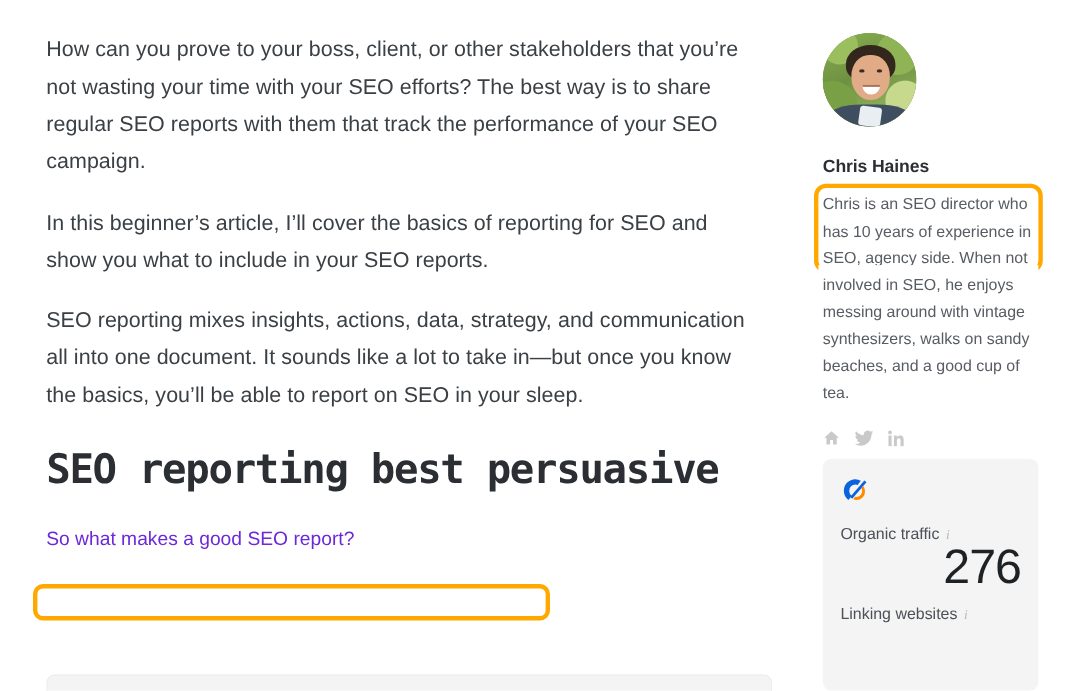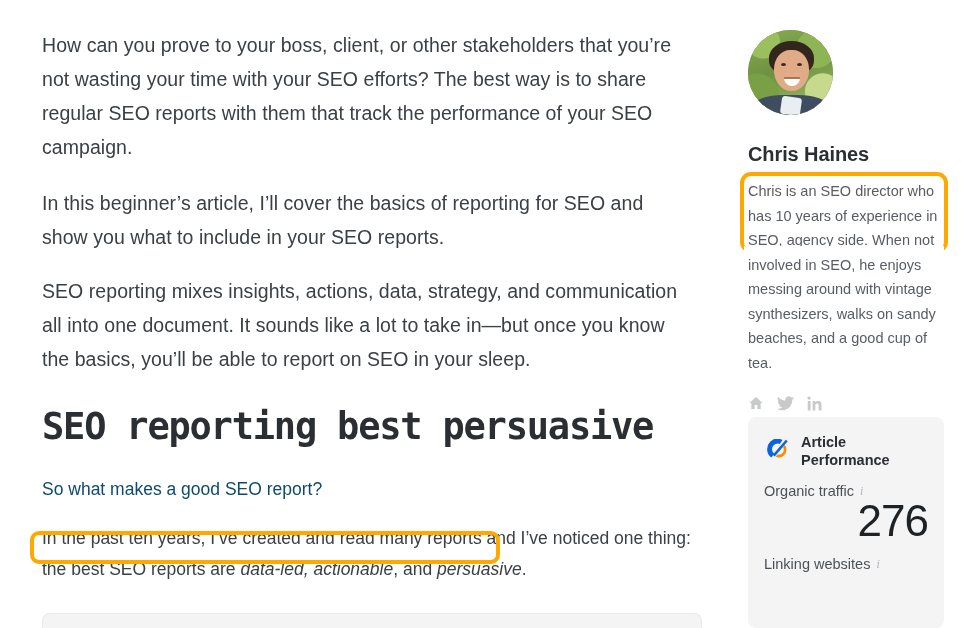--- a/index.html
+++ b/index.html
@@ -52,21 +52,21 @@
     font-size: 37px;
     font-weight: bold;
     letter-spacing: -1.2px;
     color: #2b2f33;
     margin: 30px 0 26px 0;
     line-height: 1.15;
   }
   .sub-q {
     font-size: 17.5px;
     line-height: 28px;
-    color: #0c4a6e;
+    color: #6d28d9;
     margin: 0 0 20px 0;
   }
   .final-para {
     font-size: 17.5px;
     line-height: 31px;
     color: #3b4045;
     margin: 0;
     position: relative;
   }
   .final-para em {
@@ -172,21 +172,21 @@
     left: 33px;
     bottom: 0px;
     width: 20px;
     height: 18px;
     background: #e9eef3;
     transform: rotate(8deg);
     border-radius: 3px;
   }
 
   .author-name {
-    font-size: 20px;
+    font-size: 16px;
     font-weight: bold;
     color: #2b2f33;
     margin-top: 28px;
     letter-spacing: -0.1px;
   }
   .author-bio {
     position: relative;
     margin-top: 13px;
     font-size: 14.5px;
     line-height: 24.5px;
@@ -281,21 +281,20 @@
   <div class="article">
 
     <p class="para">How can you prove to your boss, client, or other stakeholders that you’re not wasting your time with your SEO efforts? The best way is to share regular SEO reports with them that track the performance of your SEO campaign.</p>
     <p class="para tight">In this beginner’s article, I’ll cover the basics of reporting for SEO and show you what to include in your SEO reports.</p>
     <p class="para tight">SEO reporting mixes insights, actions, data, strategy, and communication all into one document. It sounds like a lot to take in—but once you know the basics, you’ll be able to report on SEO in your sleep.</p>
 
     <h2 class="h2">SEO reporting best persuasive</h2>
 
     <p class="sub-q">So what makes a good SEO report?</p>
 
-    <p class="final-para"><span>In the past ten years, I’ve created and read many reports</span><span> and I’ve noticed one thing: the best SEO reports are </span><em>data-led, actionable</em><span>, and </span><em>persuasive</em><span>.</span></p>
   </div>
 
   <div class="hl-box-body"></div>
 
   <div class="bottom-panel"></div>
 
   <div class="sidebar">
 
     <div class="avatar">
       <div class="bg-foliage"></div>
@@ -335,21 +334,20 @@
 
     <div class="perf-card">
       <div class="perf-head">
         <span>
           <svg width="28" height="26" viewBox="0 0 34 32">
             <path d="M16.5 3.2A13 13 0 0 0 3.6 16.2c0 4.3 2 8 5.2 10.4l3.6-4.9a7 7 0 0 1-2.8-5.5 7 7 0 0 1 7-7 7 7 0 0 1 2.5.5l3.5-4.8a13 13 0 0 0-6.1-1.7z" fill="#0b64dd"></path>
             <path d="M10.6 23.2 26.6 4.6l2.4 2-16 18.6z" fill="#0b64dd"></path>
             <path d="M25.1 10.6a9.6 9.6 0 0 1 2.3 6.2 9.6 9.6 0 0 1-9.6 9.6c-1.3 0-2.6-.3-3.7-.8l2.3-2.7c.5.1.9.2 1.4.2a6.3 6.3 0 0 0 6.3-6.3c0-1.2-.3-2.3-.9-3.2z" fill="#ff8a00"></path>
           </svg>
         </span>
-        <div class="perf-title">Article Performance</div>
       </div>
 
       <div class="metric-label">
         <span>Organic traffic</span>
         <span class="info-i">i</span>
       </div>
       <div class="metric-value">276</div>
 
       <div class="metric-label">
         <span>Linking websites</span>

